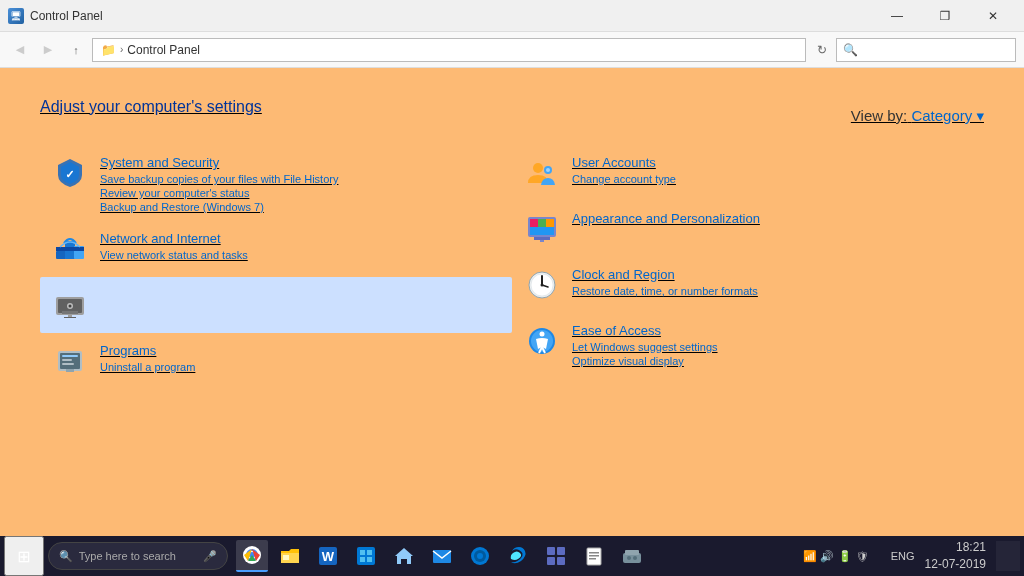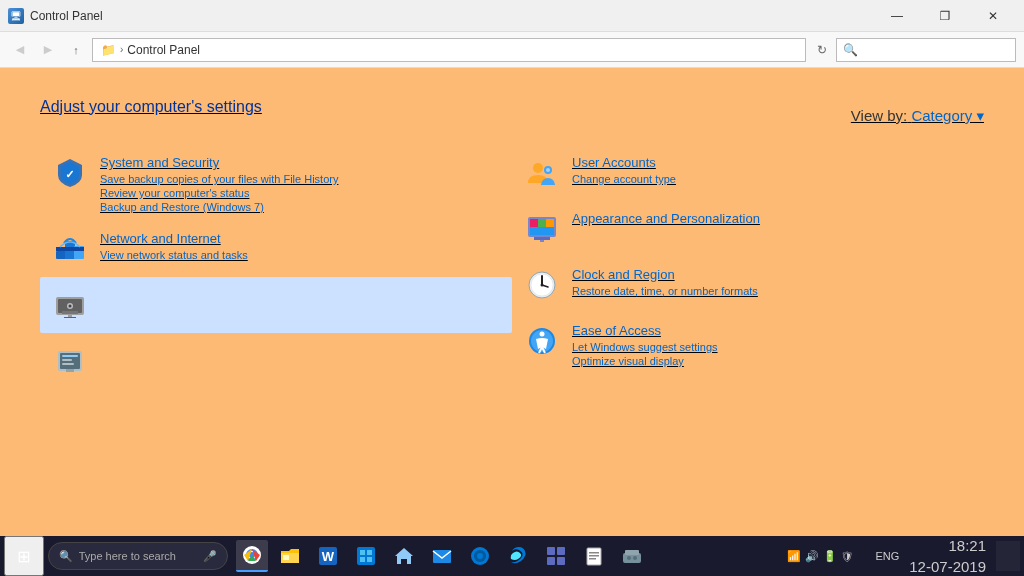--- a/index.html
+++ b/index.html
@@ -197,21 +197,21 @@
       cursor: pointer; color: #fff; font-size: 14px;
       border-radius: 3px;
     }
     .taskbar-right {
       margin-left: auto;
       display: flex; align-items: center; gap: 6px;
       color: #ccc; font-size: 11px;
     }
     .tray-icons { display: flex; align-items: center; gap: 4px; }
     .tray-icon { font-size: 11px; cursor: pointer; }
-    .clock-area { text-align: right; line-height: 1.4; font-size: 15px; }
+    .clock-area { text-align: right; line-height: 1.4; font-size: 12px; }
     .taskbar-app-btn {
       height: 32px; min-width: 32px;
       display: flex; align-items: center; justify-content: center;
       background: rgba(255,255,255,0.15);
       border-bottom: 2px solid #4a9eff;
       cursor: pointer;
       padding: 0 4px;
       border-radius: 2px;
     }
 
@@ -313,20 +313,24 @@
       <div class="category-item">
         <div class="cat-icon">
           <svg class="svg-icon" viewBox="0 0 32 32">
             <rect x="4" y="6" width="24" height="20" rx="2" fill="#B0BEC5"></rect>
             <rect x="6" y="8" width="20" height="16" rx="1" fill="#546E7A"></rect>
             <rect x="8" y="10" width="16" height="2" rx="1" fill="#90CAF9"></rect>
             <rect x="8" y="14" width="10" height="2" rx="1" fill="#B0BEC5"></rect>
             <rect x="8" y="18" width="12" height="2" rx="1" fill="#B0BEC5"></rect>
             <rect x="12" y="24" width="8" height="3" fill="#90A4AE"></rect>
           </svg>
+        </div>
+        <div class="cat-content">
+          <a class="cat-title">Programs</a>
+          <a class="cat-link">Uninstall a program</a>
         </div>
       </div>
     </div>
 
     <div>
 
       <div class="category-item">
         <div class="cat-icon">
           <svg class="svg-icon" viewBox="0 0 32 32">
             <circle cx="12" cy="11" r="5" fill="#FFA726"></circle>

